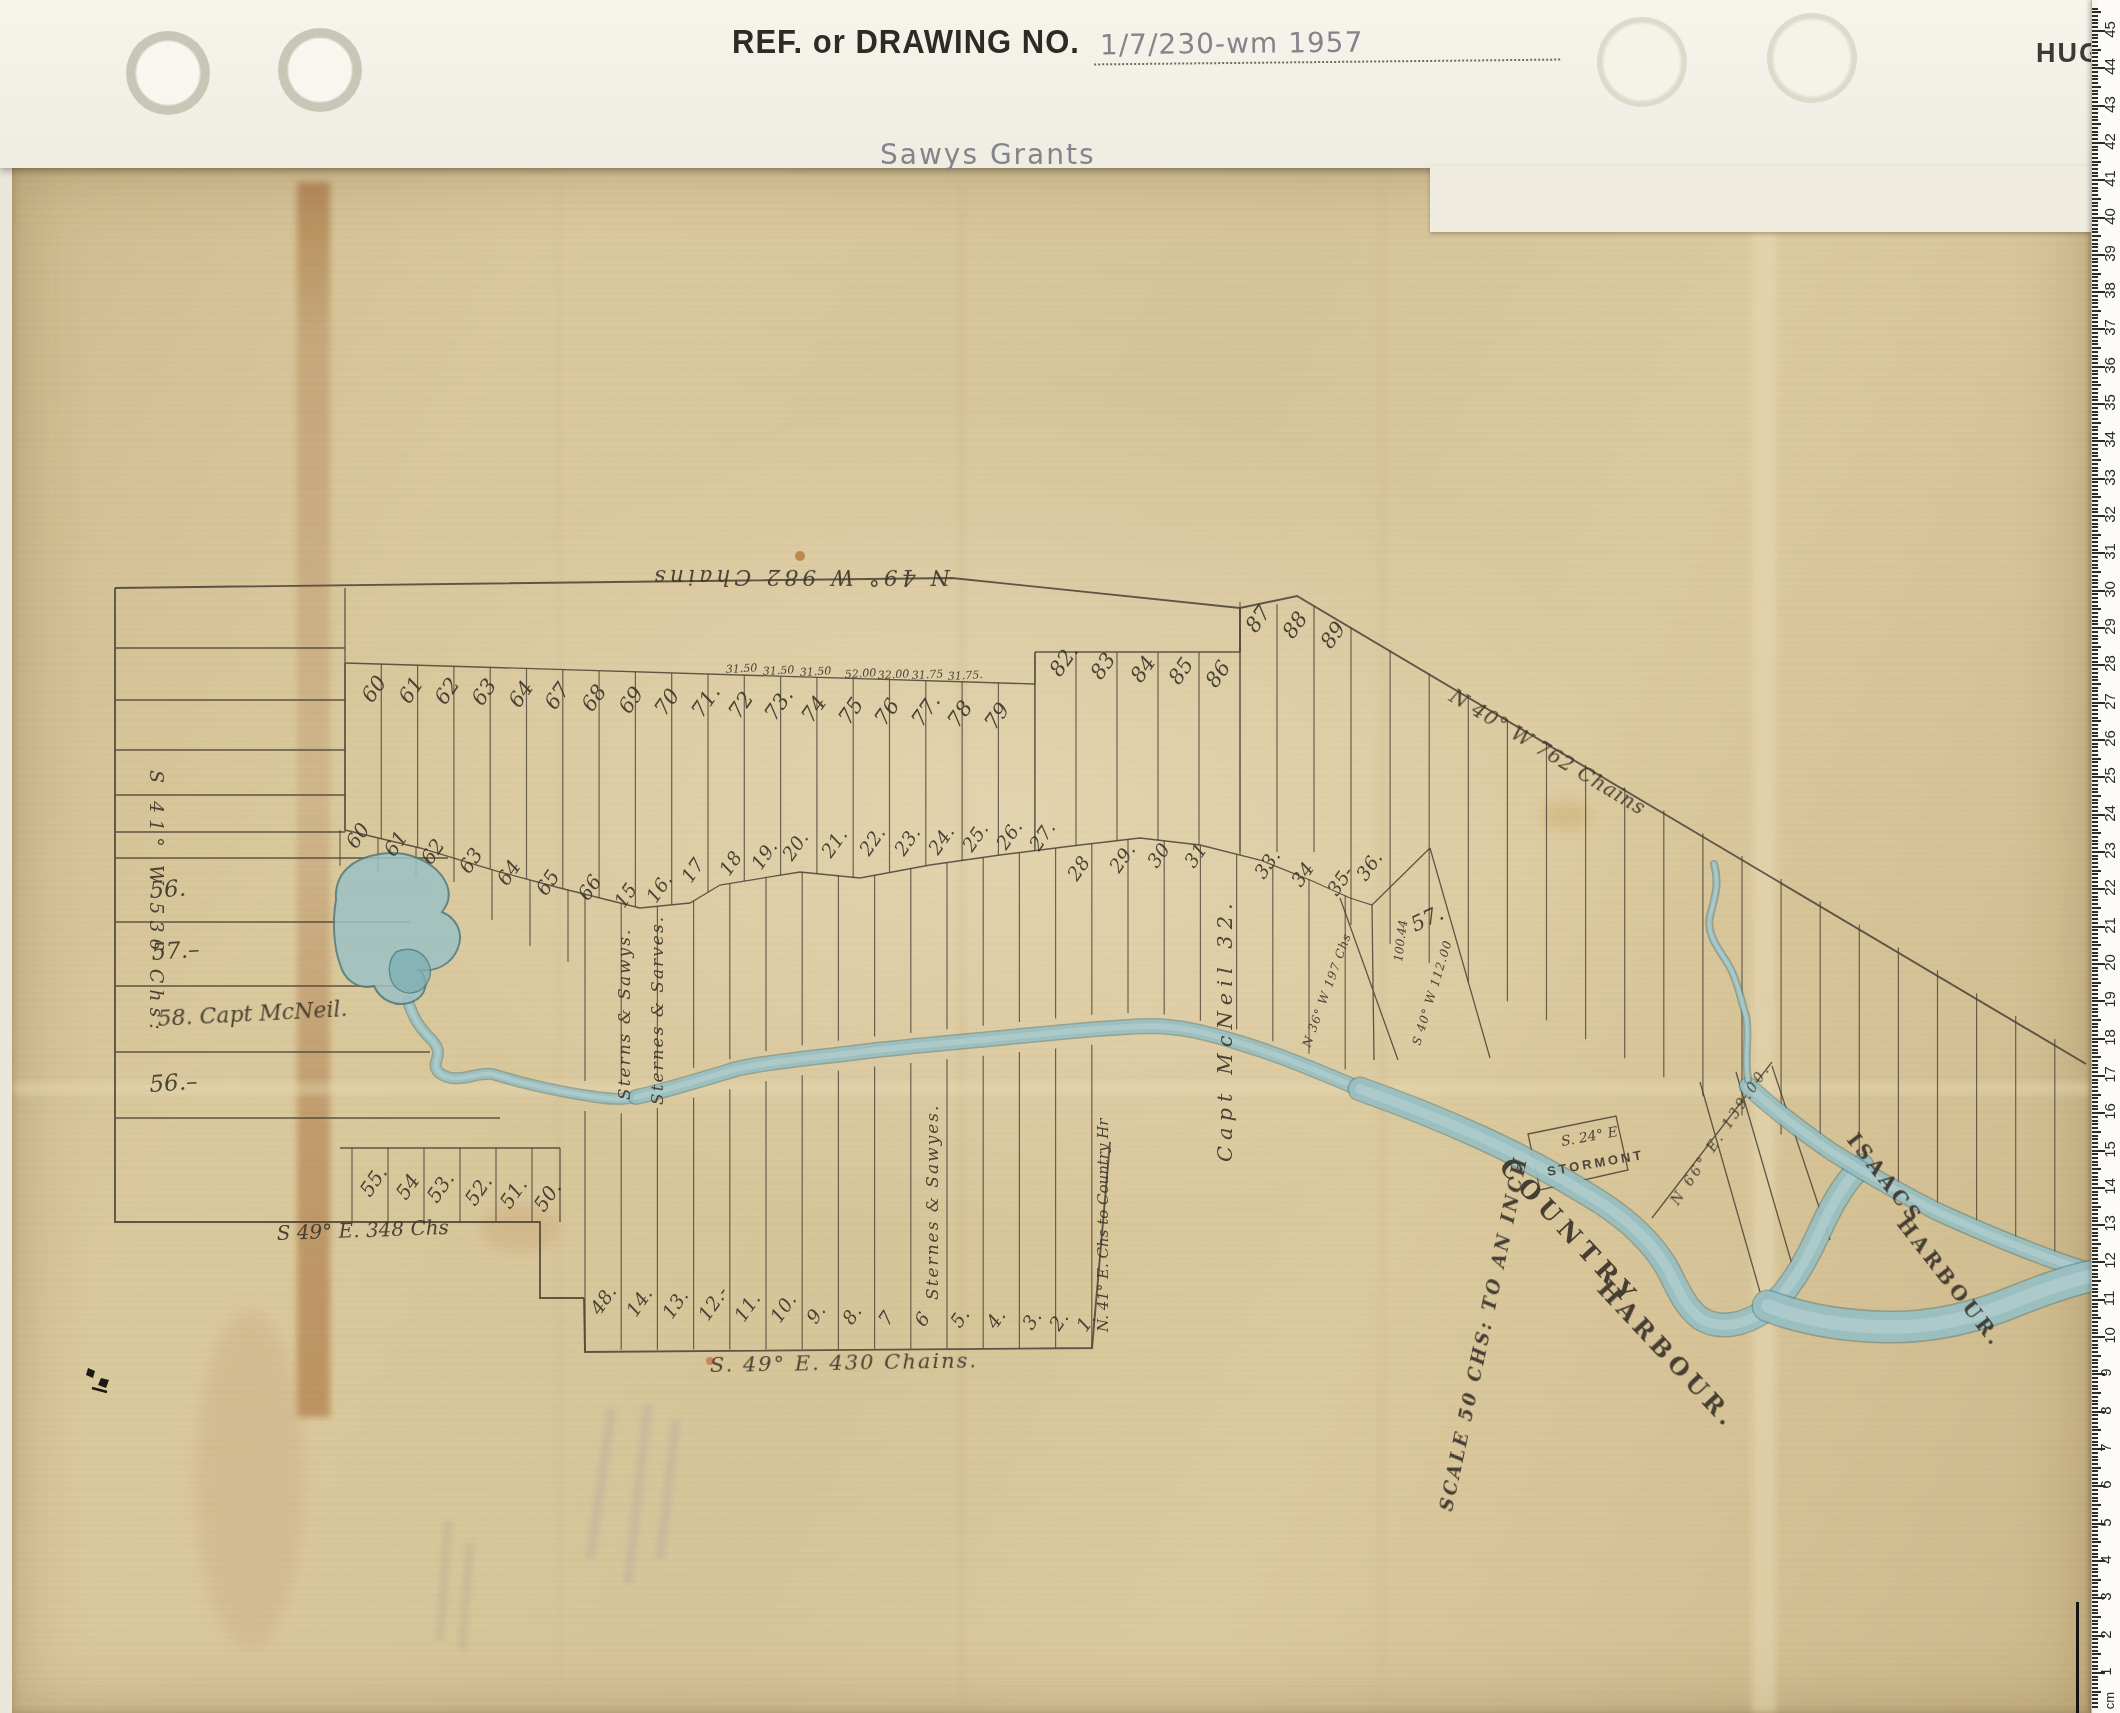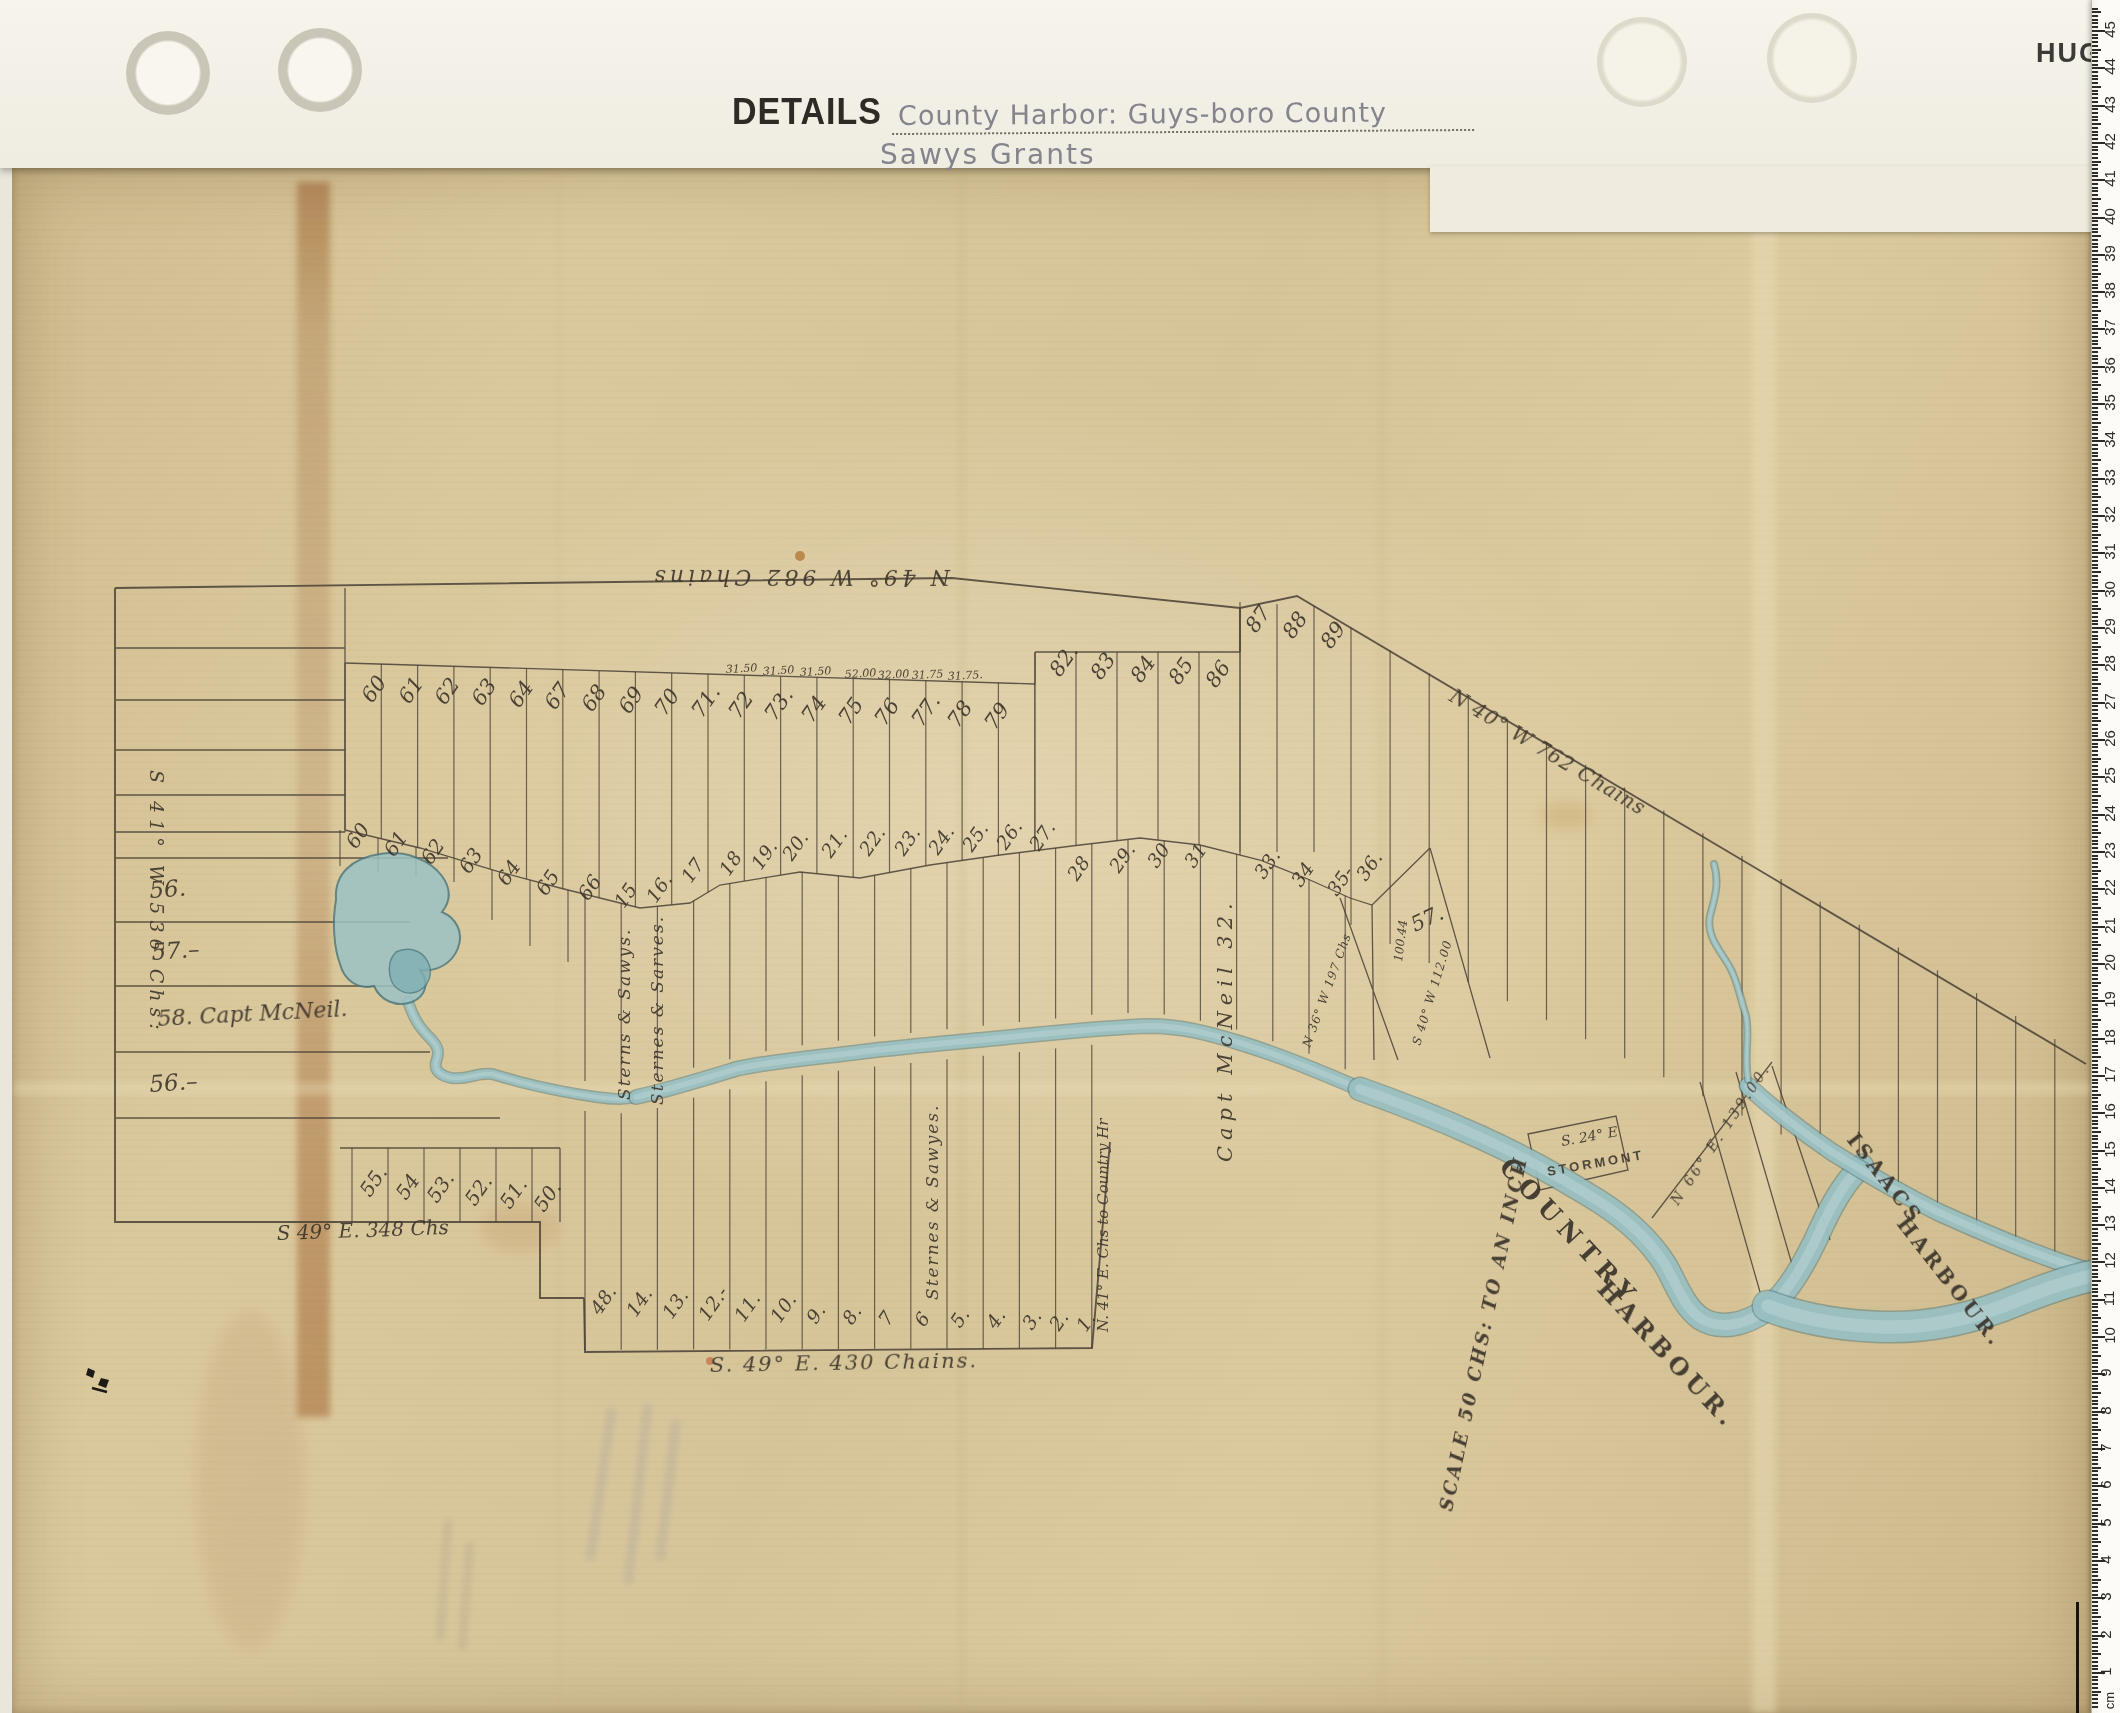--- a/index.html
+++ b/index.html
@@ -371,22 +371,22 @@
     </g>
   </g>
 </svg>
 
 <div class="topcard">
   <div class="hole torn" style="left:126px;top:31px;"></div>
   <div class="hole torn" style="left:278px;top:28px;"></div>
   <div class="hole soft" style="left:1597px;top:17px;"></div>
   <div class="hole soft" style="left:1767px;top:13px;"></div>
 
-  <div class="det-row">
-    <span class="printlbl" style="font-size:34px;">DETAILS</span><span class="pencil det-val">County Harbor: Guys-boro County</span>
+  <div class="ref-row">
+    <span class="printlbl">REF. or DRAWING NO.</span><span class="pencil ref-val">1/7/230-wm 1957</span>
   </div>
   <div class="pencil det-line2">Sawys Grants</div>
   <div class="brand">HUGH</div>
 </div>
 <div class="undersheet"></div>
 <div class="edgeline"></div>
 
 <div class="ruler" id="ruler">
     <div class="tick" style="top: 1705.59px; width: 5.5px;"></div>
     <div class="tick" style="top: 1701.86px; width: 5.5px;"></div>

